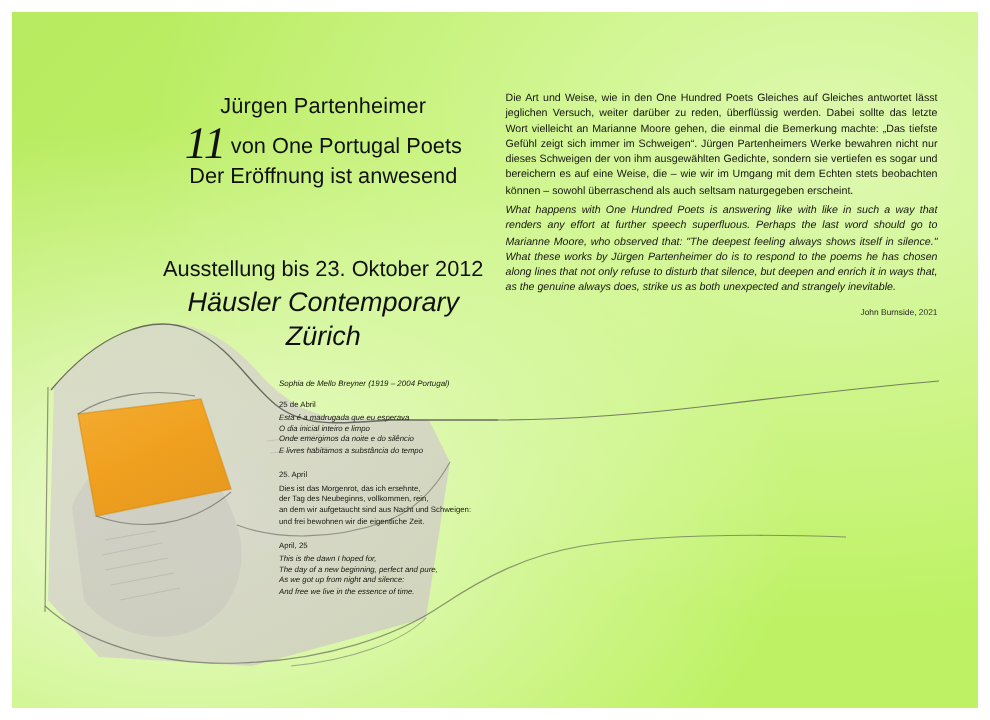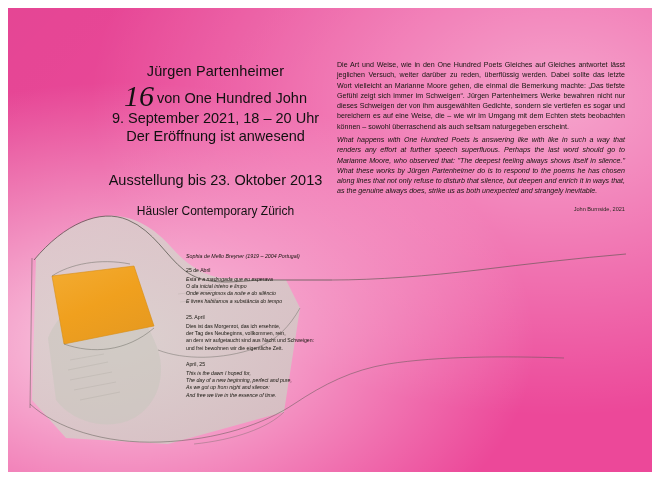--- a/index.html
+++ b/index.html
@@ -18,21 +18,21 @@
     width: 660px;
     height: 480px;
     background: #ffffff;
   }
   #sheet {
     position: absolute;
     left: 8px;
     top: 8px;
     width: 644px;
     height: 464px;
-    background: #ec4899;
+    background: #bef264;
     overflow: hidden;
   }
   
   #sheet::before {
     content: "";
     position: absolute;
     inset: 0;
     background:
       radial-gradient(ellipse at 18% 72%, rgba(255,255,255,0.75) 0%, rgba(255,255,255,0) 55%),
       radial-gradient(ellipse at 85% 20%, rgba(255,255,255,0.5) 0%, rgba(255,255,255,0) 60%),
@@ -91,21 +91,21 @@
     margin-top: 1px;
   }
   #venue-block {
     left: 100px;
     top: 163px;
     width: 215px;
     text-align: center;
     line-height: 1.25;
   }
   #venue-line1 { font-size: 14.5px; }
-  #venue-line2 { font-size: 12px; margin-top: 15px; }
+  #venue-line2 { font-size: 18px; margin-top: 1px; font-style: italic; }
 
   
   #right-col {
     left: 329px;
     top: 52px;
     width: 288px;
   }
   #text-de {
     font-size: 7.1px;
     line-height: 1.45;
@@ -197,27 +197,26 @@
         <path d="M62 372 L 104 364"></path>
         <path d="M66 382 L 108 374"></path>
         <path d="M72 392 L 112 384"></path>
         <path d="M170 286 L 206 282"></path>
         <path d="M172 294 L 212 290"></path>
       </g>
     </svg>
 
     <div class="block" id="title-block">
       <div id="title-name">Jürgen Partenheimer</div>
-      <div id="title-line2"><span id="title-number">16</span><span>von One Hundred John</span></div>
-      <div id="title-line4">9. September 2021, 18 – 20 Uhr</div>
+      <div id="title-line2"><span id="title-number">11</span><span>von One Portugal Poets</span></div>
       <div id="title-line5">Der Eröffnung ist anwesend</div>
     </div>
 
     <div class="block" id="venue-block">
-      <div id="venue-line1">Ausstellung bis 23. Oktober 2013</div>
+      <div id="venue-line1">Ausstellung bis 23. Oktober 2012</div>
       <div id="venue-line2">Häusler Contemporary Zürich</div>
     </div>
 
     <div class="block" id="right-col">
       <div id="text-de">Die Art und Weise, wie in den One Hundred Poets Gleiches auf Gleiches antwortet lässt jeglichen Versuch, weiter darüber zu reden, überflüssig werden. Dabei sollte das letzte Wort vielleicht an Marianne Moore gehen, die einmal die Bemerkung machte: „Das tiefste Gefühl zeigt sich immer im Schweigen“. Jürgen Partenheimers Werke bewahren nicht nur dieses Schweigen der von ihm ausgewählten Gedichte, sondern sie vertiefen es sogar und bereichern es auf eine Weise, die – wie wir im Umgang mit dem Echten stets beobachten können – sowohl überraschend als auch seltsam naturgegeben erscheint.</div>
       <div id="text-en">What happens with One Hundred Poets is answering like with like in such a way that renders any effort at further speech superfluous. Perhaps the last word should go to Marianne Moore, who observed that: "The deepest feeling always shows itself in silence." What these works by Jürgen Partenheimer do is to respond to the poems he has chosen along lines that not only refuse to disturb that silence, but deepen and enrich it in ways that, as the genuine always does, strike us as both unexpected and strangely inevitable.</div>
       <div id="credit">John Burnside, 2021</div>
     </div>
 
     <div class="block" id="poem-col">

